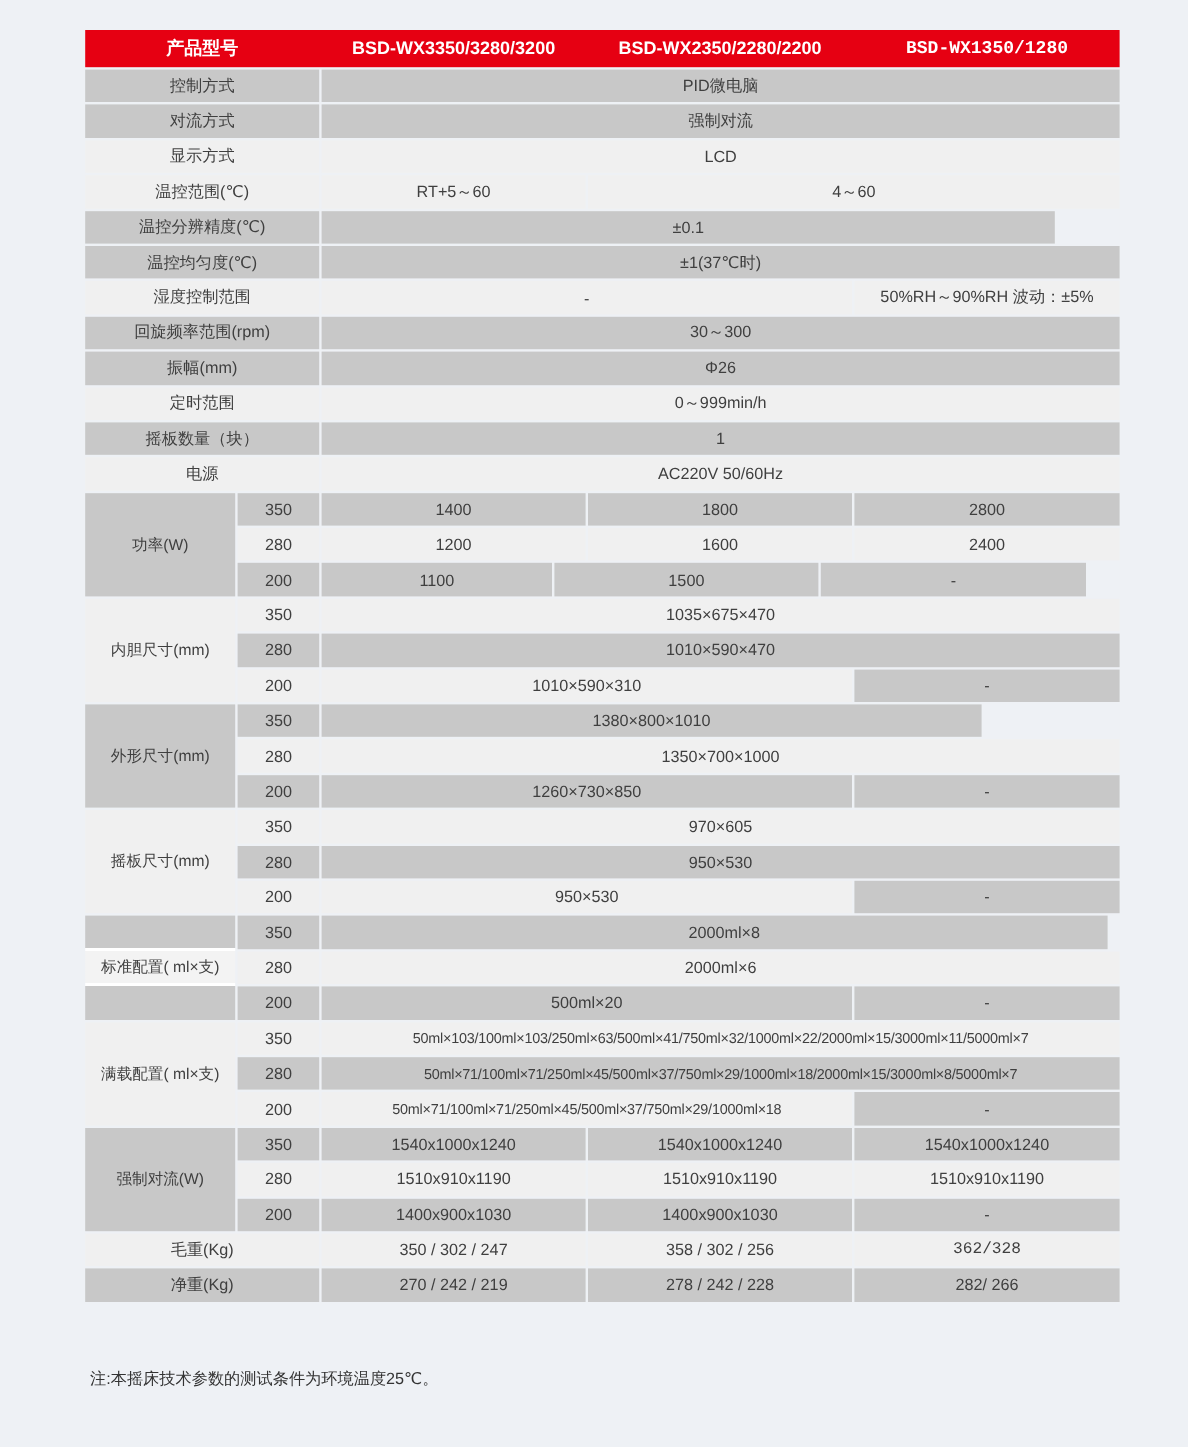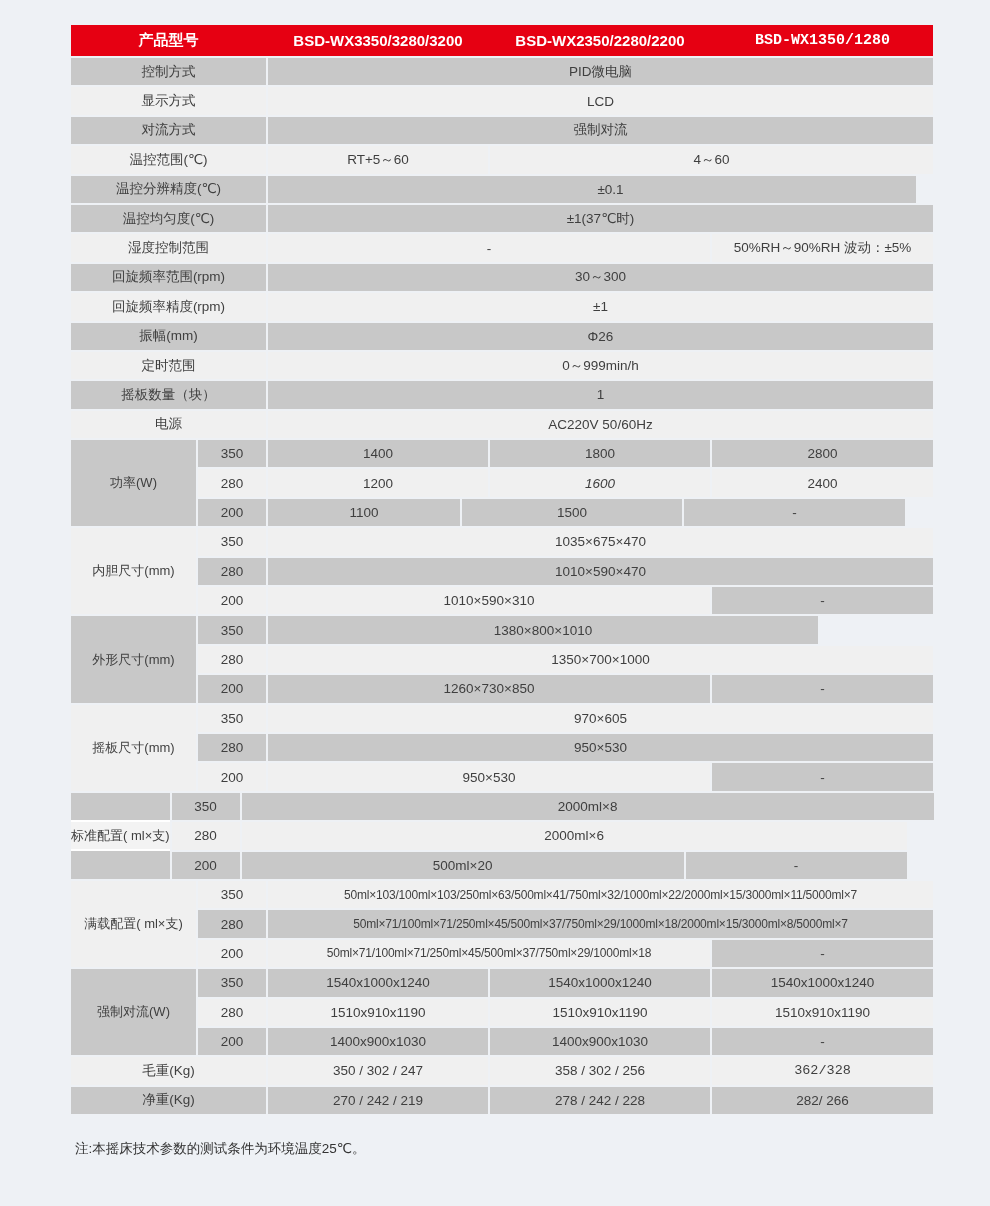--- a/index.html
+++ b/index.html
@@ -38,54 +38,50 @@
       <div class="hcell h-c1">BSD-WX3350/3280/3200</div>
       <div class="hcell h-c2">BSD-WX2350/2280/2200</div>
       <div class="hcell h-c3">BSD-WX1350/1280</div>
     </div>
     <div id="table-body">
         <div class="row">
           <div class="cell label dark">控制方式</div>
           <div class="cell dark" style="width: 665px;">PID微电脑</div>
         </div>
         <div class="row">
+          <div class="cell label dark">对流方式</div>
+          <div class="cell dark" style="width: 665px;">强制对流</div>
+        </div>
+        <div class="row">
           <div class="cell label light">显示方式</div>
           <div class="cell light" style="width: 665px;">LCD</div>
-        </div>
-        <div class="row">
-          <div class="cell label dark">对流方式</div>
-          <div class="cell dark" style="width: 665px;">强制对流</div>
         </div>
         <div class="row">
           <div class="cell label light">温控范围(℃)</div>
           <div class="cell light" style="width: 220px;">RT+5～60</div>
           <div class="cell light" style="width: 443px;">4～60</div>
         </div>
         <div class="row">
           <div class="cell label dark">温控分辨精度(℃)</div>
-          <div class="cell dark" style="width: 611px; padding-left: 37px;">±0.1</div>
+          <div class="cell dark" style="width: 611px;">±0.1</div>
         </div>
         <div class="row">
           <div class="cell label dark">温控均匀度(℃)</div>
           <div class="cell dark" style="width: 665px;">±1(37℃时)</div>
         </div>
         <div class="row">
           <div class="cell label light">湿度控制范围</div>
           <div class="cell light" style="width: 442px;">-</div>
           <div class="cell light" style="width: 221px;">50%RH～90%RH  波动：±5%</div>
         </div>
         <div class="row">
           <div class="cell label dark">回旋频率范围(rpm)</div>
           <div class="cell dark" style="width: 665px;">30～300</div>
         </div>
         <div class="row">
-          <div class="cell label light">回旋频率精度(rpm)</div>
-          <div class="cell light" style="width: 665px;">±1</div>
-        </div>
-        <div class="row">
           <div class="cell label dark">振幅(mm)</div>
           <div class="cell dark" style="width: 665px;">Φ26</div>
         </div>
         <div class="row">
           <div class="cell label light">定时范围</div>
           <div class="cell light" style="width: 665px;">0～999min/h</div>
         </div>
         <div class="row">
           <div class="cell label dark">摇板数量（块）</div>
           <div class="cell dark" style="width: 665px;">1</div>
@@ -99,21 +95,21 @@
           <div class="gright">
             <div class="row">
               <div class="cell sub dark">350</div>
               <div class="cell dark" style="width: 220px;">1400</div>
               <div class="cell dark" style="width: 220px;">1800</div>
               <div class="cell dark" style="width: 221px;">2800</div>
             </div>
             <div class="row">
               <div class="cell sub light">280</div>
               <div class="cell light" style="width: 220px;">1200</div>
-              <div class="cell light" style="width: 220px; font-style: italic;">1600</div>
+              <div class="cell light" style="width: 220px;">1600</div>
               <div class="cell light" style="width: 221px;">2400</div>
             </div>
             <div class="row">
               <div class="cell sub dark">200</div>
               <div class="cell dark" style="width: 192px; text-align: right;">1100</div>
               <div class="cell dark" style="width: 220px;">1500</div>
               <div class="cell dark" style="width: 221px;">-</div>
             </div>
           </div>
         </div>
@@ -169,21 +165,21 @@
               <div class="cell light" style="width: 442px;">950×530</div>
               <div class="cell dark" style="width: 221px;">-</div>
             </div>
           </div>
         </div>
         <div class="group">
           <div class="glabel striped">标准配置( ml×支)</div>
           <div class="gright">
             <div class="row">
               <div class="cell sub dark">350</div>
-              <div class="cell dark" style="width: 692px;">2000ml×8</div>
+              <div class="cell dark" style="width: 639px; padding-left: 16px;">2000ml×8</div>
             </div>
             <div class="row">
               <div class="cell sub light">280</div>
               <div class="cell light" style="width: 665px;">2000ml×6</div>
             </div>
             <div class="row">
               <div class="cell sub dark">200</div>
               <div class="cell dark" style="width: 442px;">500ml×20</div>
               <div class="cell dark" style="width: 221px;">-</div>
             </div>

